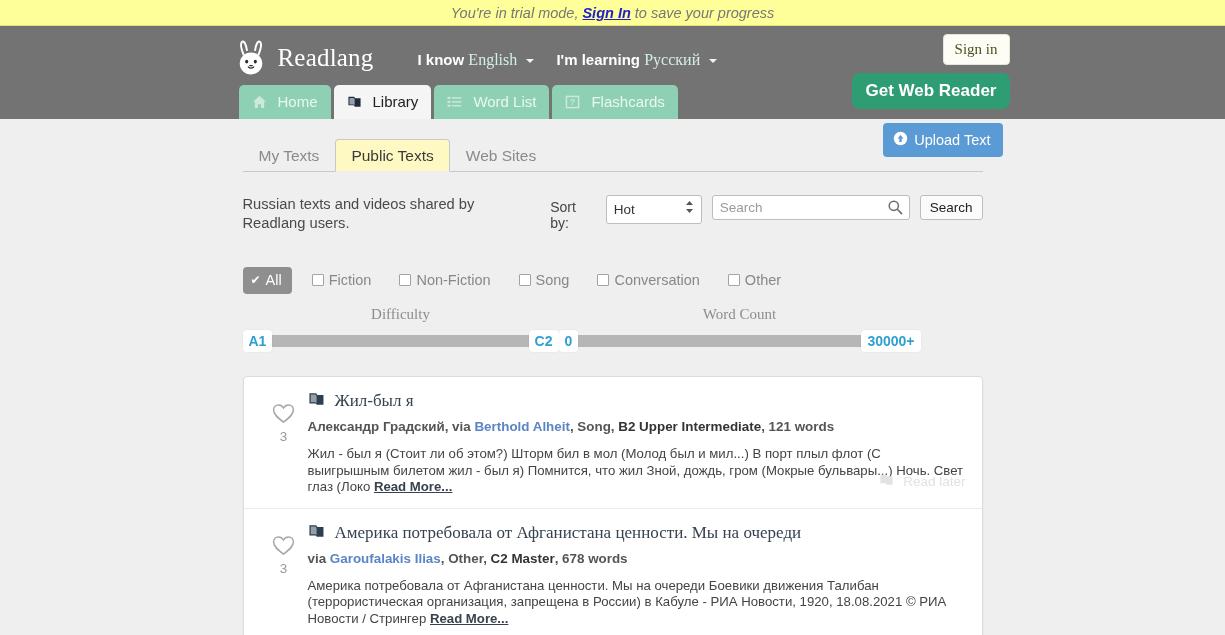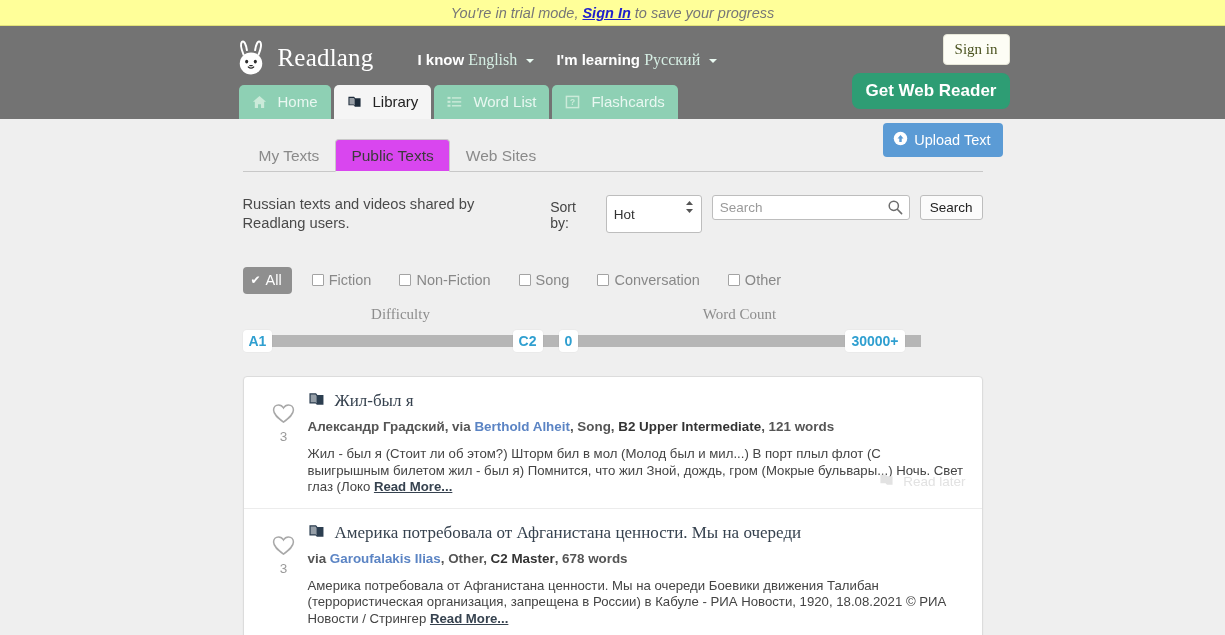--- a/index.html
+++ b/index.html
@@ -169,21 +169,21 @@
     color: #8a8a8a;
     padding: 7px 15px 7px 15px;
     cursor: pointer;
     border: 1px solid transparent;
     border-radius: 4px 4px 0 0;
     position: relative;
     top: 1px;
     line-height: 17px;
   }
   .subtab.active {
-    background: #d946ef;
+    background: #fef9c3;
     color: #3b3b3b;
     border: 1px solid #c8c8c8;
     border-bottom: 1px solid #efefef;
   }
   .upload-btn {
     position: absolute;
     right: -20px;
     top: -16px;
     background: #5b9bd5;
     color: #fff;
@@ -210,21 +210,21 @@
     width: 316px;
     line-height: 19px;
     padding-top: 2px;
   }
   .sortby-label {
     font-size: 14px;
     color: #444;
     padding-top: 6px;
   }
   .sort-select {
-    height: 38px;
+    height: 29px;
     border: 1px solid #bdbdbd;
     border-radius: 3px;
     background: #fff;
     font-size: 13.5px;
     color: #333;
     padding: 0 24px 0 7px;
     width: 96px;
     appearance: none;
     -webkit-appearance: none;
     margin-top: 2px;
@@ -347,21 +347,21 @@
     color: #2f9fd0;
     font-weight: bold;
     font-size: 14px;
     line-height: 22px;
     height: 22px;
     padding: 0 6px;
     cursor: pointer;
     box-shadow: 0 0 0 1px rgba(0,0,0,0.02);
   }
   .thumb.left { left: 0; }
-  .thumb.right { right: 16px; }
+  .thumb.right { right: 0; }
   #sl-difficulty { width: 316px; }
   #sl-wordcount { width: 362px; }
 
   
   .cards {
     margin-top: 24px;
     background: #ffffff;
     border: 1px solid #dcdcdc;
     border-radius: 4px;
     box-shadow: 0 1px 2px rgba(0,0,0,0.05);

